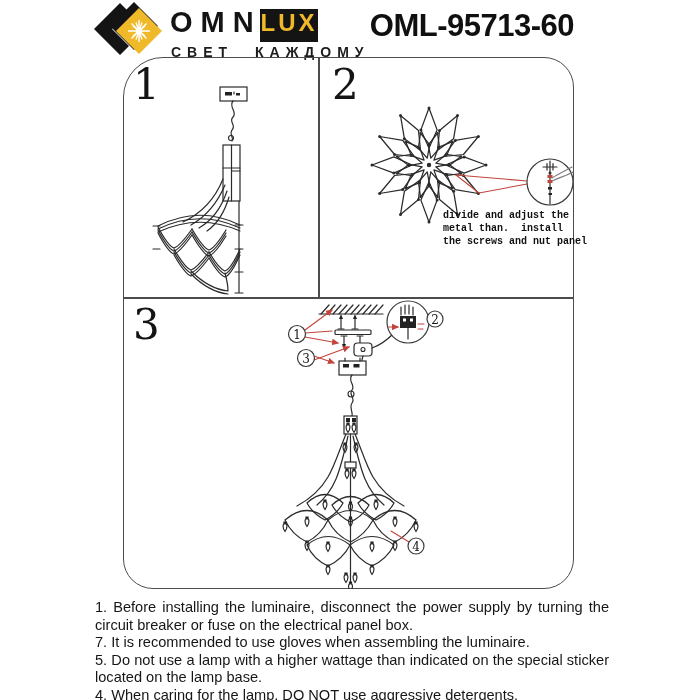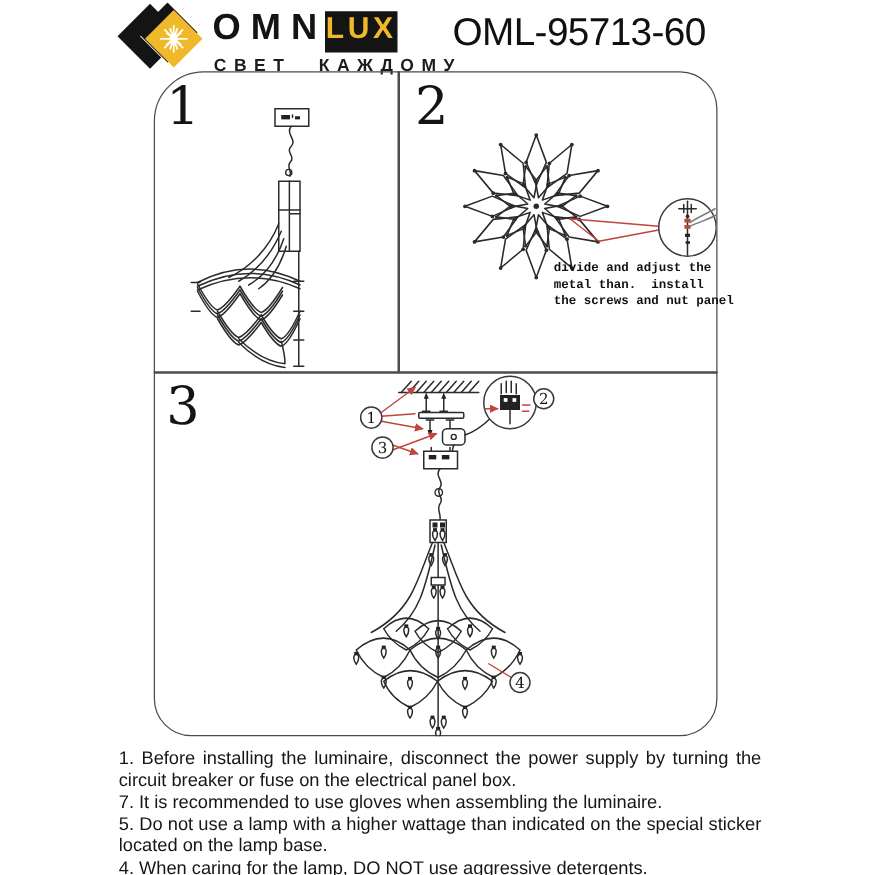--- a/index.html
+++ b/index.html
@@ -8,21 +8,21 @@
   .abs{position:absolute;}
 
   
   .logo-svg{left:86px;top:2px;width:80px;height:56px;}
   .brand-omni{left:170px;top:6px;font-size:29px;font-weight:bold;letter-spacing:8px;color:#141414;}
   .lux-box{left:260px;top:9px;width:58px;height:33px;background:#141414;display:flex;
            align-items:flex-start;justify-content:center;}
   .lux-box span{color:#f0b929;font-weight:bold;font-size:24px;letter-spacing:3px;}
   .brand-tagline{left:171px;top:44px;font-size:14px;font-weight:bold;letter-spacing:6px;
                  word-spacing:12px;color:#1c1c1c;white-space:pre;}
-  .model{left:362px;top:8px;width:212px;text-align:left;font-size:31px;font-weight:normal;
+  .model{left:362px;top:8px;width:212px;text-align:right;font-size:31px;font-weight:bold;
          color:#101010;letter-spacing:-0.5px;}
 
   
   .frame{left:123px;top:57px;width:451px;height:532px;border:1.6px solid #4c4c4c;
          border-radius:40px 30px 30px 30px;box-sizing:border-box;}
   .div-v{left:318px;top:57px;width:1.6px;height:241px;background:#4c4c4c;}
   .div-h{left:123px;top:297px;width:451px;height:1.6px;background:#4c4c4c;}
 
   .pnum{font-family:"DejaVu Serif",serif;font-size:42px;color:#141414;line-height:1;}
   .pnum1{left:133px;top:64px;}

